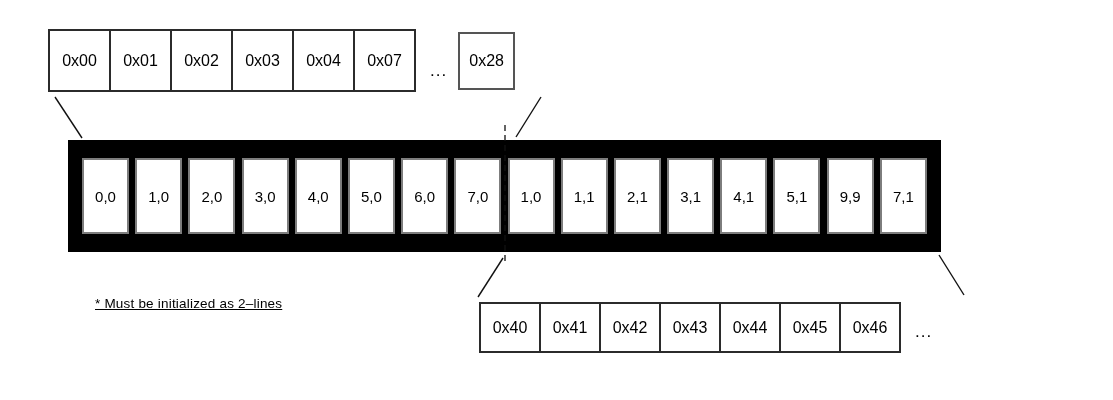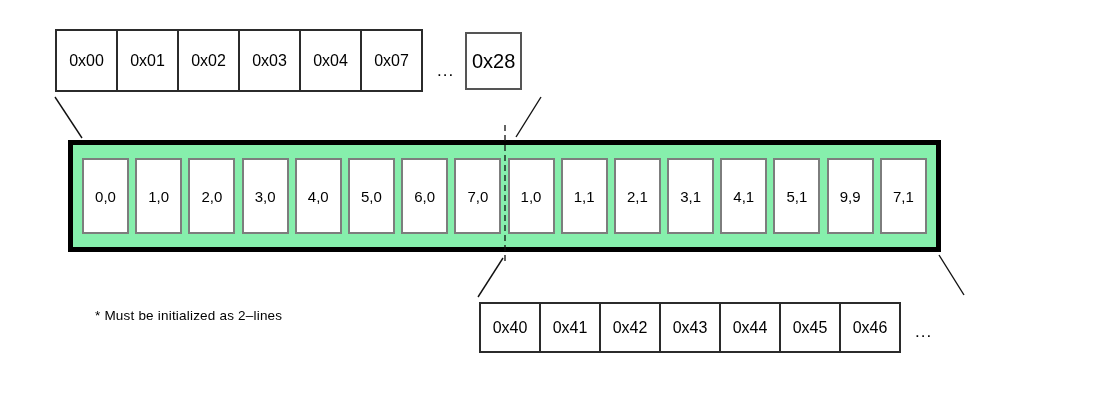--- a/index.html
+++ b/index.html
@@ -16,21 +16,21 @@
     background: #ffffff;
     overflow: hidden;
   }
 
   
   .addr-row {
     position: absolute;
     display: flex;
     align-items: flex-end;
   }
-  .addr-row-top    { left: 55px;  top: 29px;  }
+  .addr-row-top    { left: 48px;  top: 29px;  }
   .addr-row-bottom { left: 479px; top: 302px; }
   .addr-cells { display: flex; }
   .addr-cell {
     box-sizing: border-box;
     width: 63px;
     height: 63px;
     border: 2px solid #2b2b2b;
     margin-left: -2px;
     display: flex;
     align-items: center;
@@ -49,36 +49,36 @@
     margin: 0 11px 0 14px;
   }
   .lone-cell {
     box-sizing: border-box;
     width: 57px;
     height: 58px;
     border: 2px solid #555555;
     display: flex;
     align-items: center;
     justify-content: center;
-    font-size: 20px;
+    font-size: 16px;
     background: #ffffff;
     margin-bottom: 2px;
   }
   .addr-row-bottom .lone-cell { height: 60px; margin-bottom: 0; }
 
   
   .display-box {
     position: absolute;
     left: 68px;
     top: 140px;
     width: 873px;
     height: 112px;
     box-sizing: border-box;
     border: 5px solid #000000;
-    background: #86efac;
+    background: #000000;
     display: flex;
     align-items: center;
     justify-content: space-between;
     padding: 0 9px;
   }
   .pixel-cell {
     box-sizing: border-box;
     width: 47px;
     height: 76px;
     border: 2px solid #7d7d7d;
@@ -87,23 +87,24 @@
     justify-content: center;
     font-size: 15px;
     background: #ffffff;
     white-space: nowrap;
   }
 
   
   .footnote {
     position: absolute;
     left: 95px;
-    top: 308px;
+    top: 296px;
     font-size: 13.5px;
     letter-spacing: 0.2px;
+    text-decoration: underline;
   }
 
   
   .overlay {
     position: absolute;
     left: 0;
     top: 0;
     width: 1113px;
     height: 400px;
     pointer-events: none;

